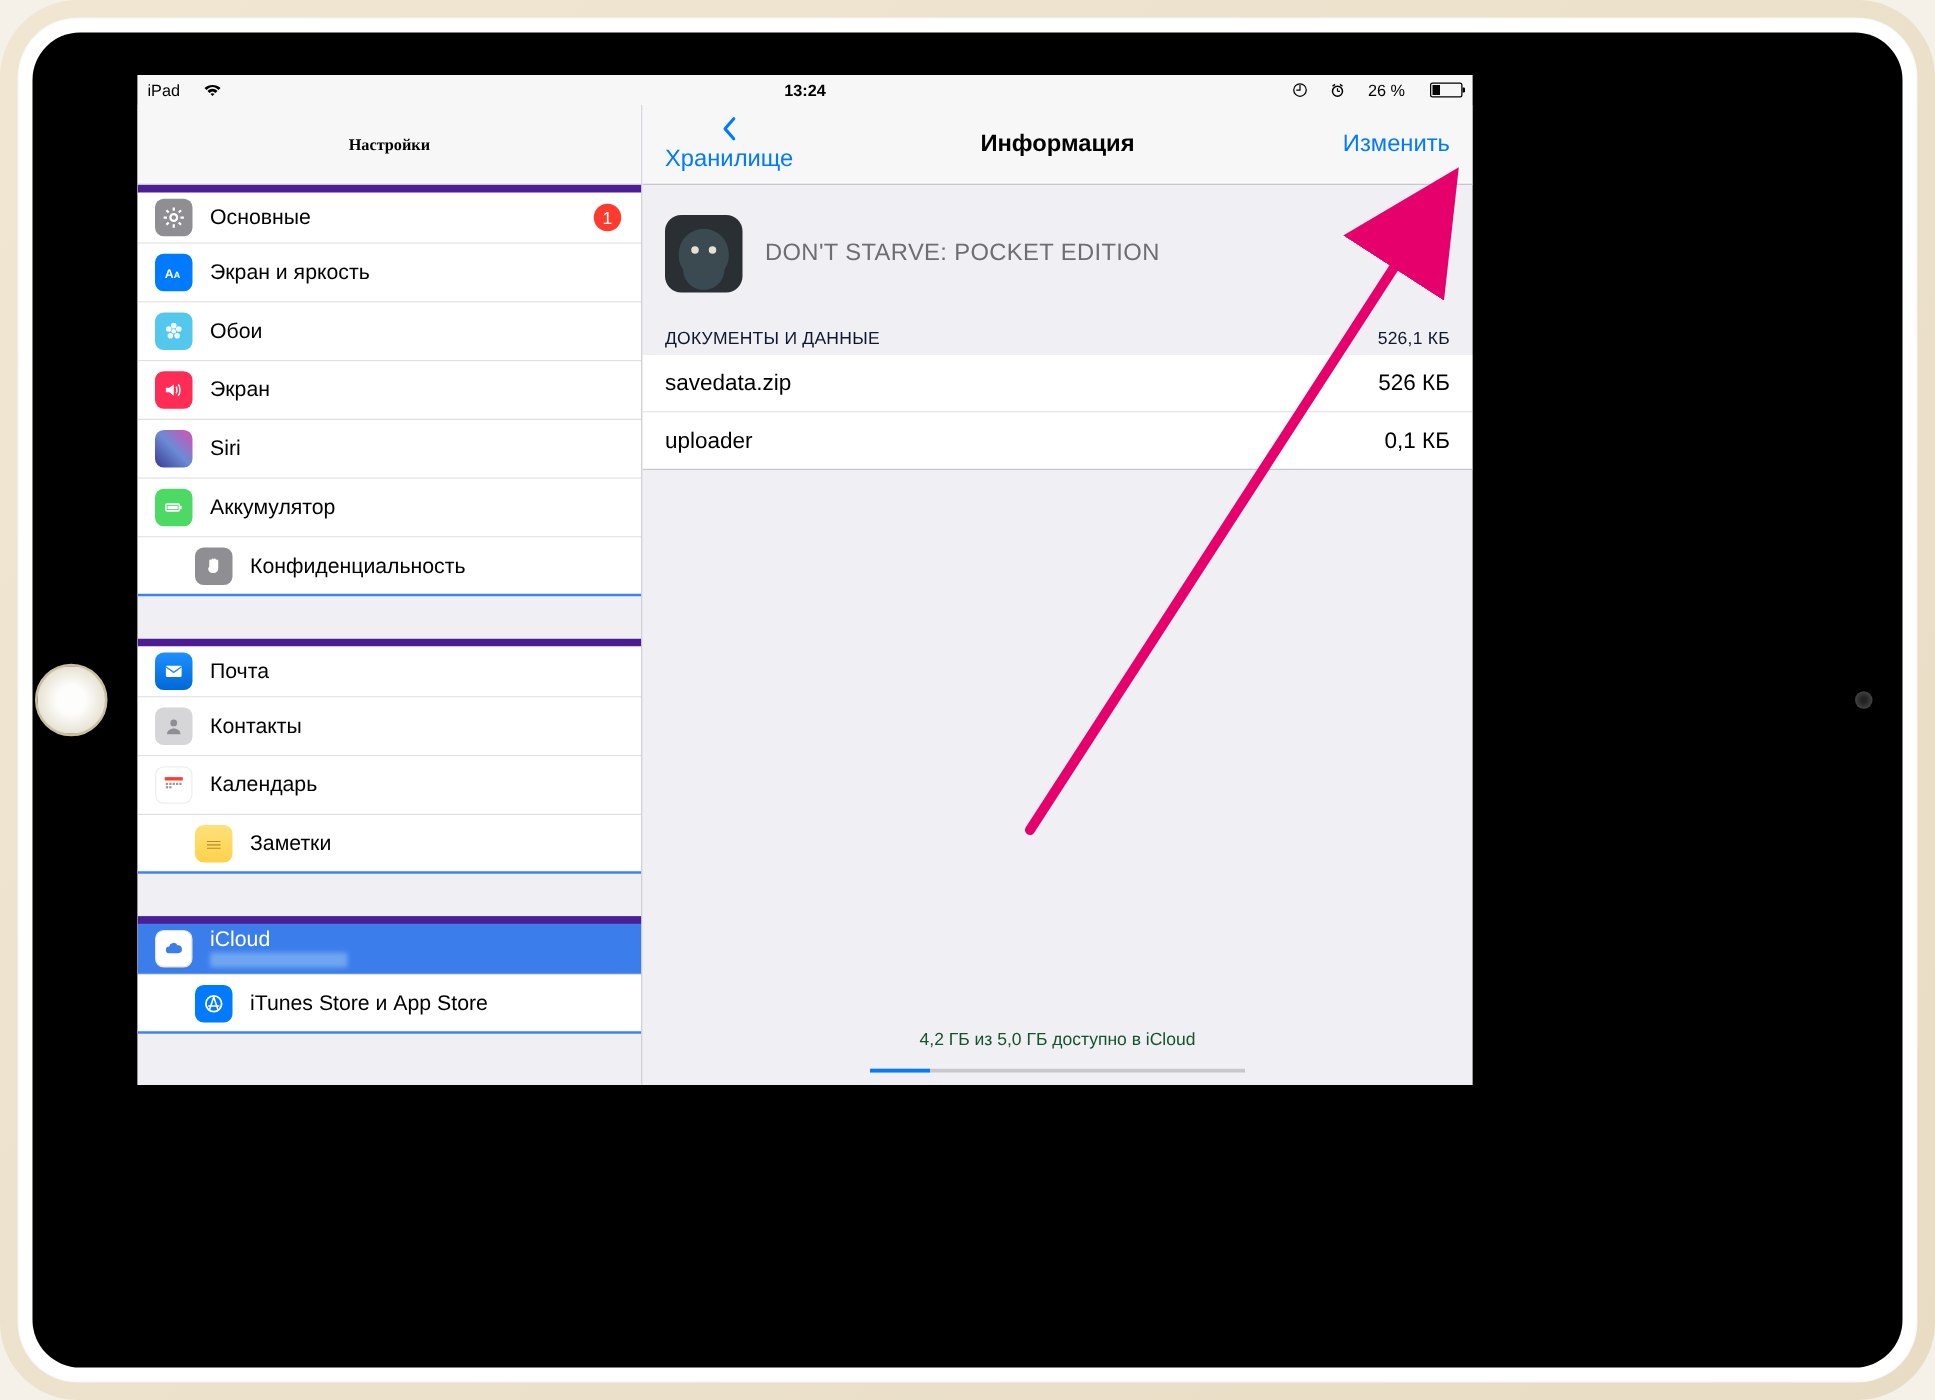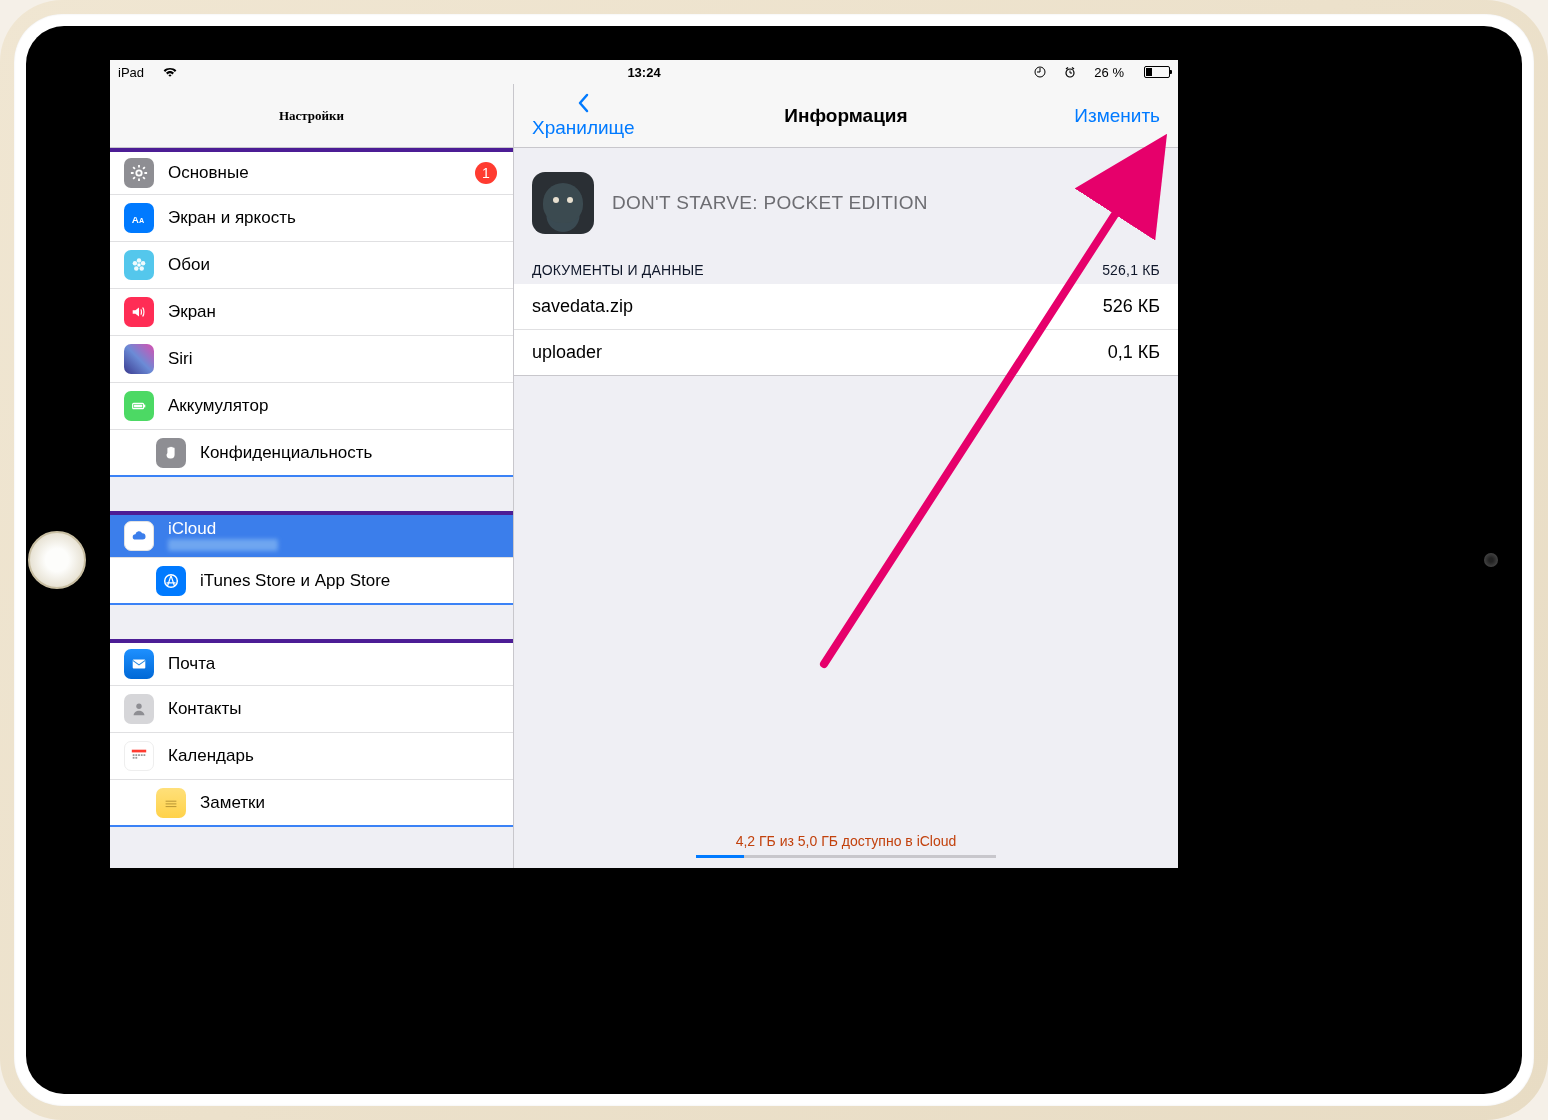--- a/index.html
+++ b/index.html
@@ -106,21 +106,21 @@
   .group:first-child { }
   
   .row {
     display: flex; align-items: center;
     background: #fff;
     height: 47px;
     padding: 0 16px 0 14px;
     border-bottom: 1px solid #e0e0e2;
     position: relative;
   }
-  .group .row:first-child { border-top: 4px solid #4c1d95; }
+  .group .row:first-child { border-top: 6px solid #4c1d95; }
   .group .row:last-child { border-bottom: 2px solid #3b82f6; padding-left: 46px; }
   .row .app-icon {
     width: 30px; height: 30px;
     border-radius: 7px;
     margin-right: 14px;
     flex-shrink: 0;
     display: flex; align-items: center; justify-content: center;
   }
   .row .label { font-size: 17px; color: #000; flex: 1; }
   .row.selected { background: #3b7eeb; }
@@ -223,21 +223,21 @@
     font-size: 18px;
   }
   .file-row:first-of-type { border-top: 1px solid #c8c7cc; }
   .file-row:last-of-type { border-bottom: 1px solid #c8c7cc; }
   .file-row .size { color: #000; font-size: 18px; }
   
   .footer {
     padding: 16px 0 10px;
     text-align: center;
   }
-  .storage-text { font-size: 14px; color: #c2410c; margin-bottom: 6px; }
+  .storage-text { font-size: 14px; color: #14532d; margin-bottom: 16px; }
   .storage-bar {
     width: 300px; height: 3px; margin: 0 auto;
     background: #c8c7cc;
     position: relative;
   }
   .storage-bar-fill {
     position: absolute; left: 0; top: 0; bottom: 0;
     width: 16%;
     background: #007aff;
   }
@@ -361,43 +361,20 @@
               <span class="app-icon ic-privacy">
                   <svg viewBox="0 0 20 20">
                     <path d="M6 10V5a1 1 0 012 0v4-5a1 1 0 012 0v5-5a1 1 0 012 0v5-4a1 1 0 012 0v7a4 4 0 01-4 4H9a4 4 0 01-4-4l1-2z" fill="#fff"></path>
                   </svg>
                 </span>
               <span class="label">Конфиденциальность</span>
             </div>
           </div>
 
           <div class="group">
-            <div class="row selected">
-              <span class="app-icon ic-icloud">
-                  <svg viewBox="0 0 20 20">
-                    <path d="M6 14a3 3 0 010-6 4 4 0 017.5-1A3 3 0 1114 14z" fill="#3b7eeb"></path>
-                  </svg>
-                </span>
-              <span class="stack">
-                <span class="label">iCloud</span>
-                <span class="sub"><span class="blur-strip"></span></span>
-              </span>
-            </div>
-            <div class="row">
-              <span class="app-icon ic-appstore">
-                  <svg viewBox="0 0 20 20">
-                    <circle cx="10" cy="10" r="7" fill="none" stroke="#fff" stroke-width="1.6"></circle>
-                    <path d="M10 4l4 12M10 4l-4 12M5 12h10" stroke="#fff" stroke-width="1.4"></path>
-                  </svg>
-                </span>
-              <span class="label">iTunes Store и App Store</span>
-            </div>
-          </div>
-
-          <div class="group">
             <div class="row">
               <span class="app-icon ic-mail">
                   <svg viewBox="0 0 20 20">
                     <rect x="3" y="5" width="14" height="10" rx="1" fill="#fff"></rect>
                     <path d="M3 6l7 5 7-5" stroke="#2a8be0" stroke-width="1.2" fill="none"></path>
                   </svg>
                 </span>
               <span class="label">Почта</span>
             </div>
             <div class="row">
@@ -429,20 +406,43 @@
                   <svg viewBox="0 0 20 20">
                     <line x1="4" y1="8" x2="16" y2="8" stroke="#b08d2f" stroke-width="1"></line>
                     <line x1="4" y1="11" x2="16" y2="11" stroke="#b08d2f" stroke-width="1"></line>
                     <line x1="4" y1="14" x2="16" y2="14" stroke="#b08d2f" stroke-width="1"></line>
                   </svg>
                 </span>
               <span class="label">Заметки</span>
             </div>
           </div>
 
+          <div class="group">
+            <div class="row selected">
+              <span class="app-icon ic-icloud">
+                  <svg viewBox="0 0 20 20">
+                    <path d="M6 14a3 3 0 010-6 4 4 0 017.5-1A3 3 0 1114 14z" fill="#3b7eeb"></path>
+                  </svg>
+                </span>
+              <span class="stack">
+                <span class="label">iCloud</span>
+                <span class="sub"><span class="blur-strip"></span></span>
+              </span>
+            </div>
+            <div class="row">
+              <span class="app-icon ic-appstore">
+                  <svg viewBox="0 0 20 20">
+                    <circle cx="10" cy="10" r="7" fill="none" stroke="#fff" stroke-width="1.6"></circle>
+                    <path d="M10 4l4 12M10 4l-4 12M5 12h10" stroke="#fff" stroke-width="1.4"></path>
+                  </svg>
+                </span>
+              <span class="label">iTunes Store и App Store</span>
+            </div>
+          </div>
+
         </div>
       </div>
 
       <div class="detail">
         <div class="detail-header">
           <div class="back-btn">
             <svg width="12" height="20" viewBox="0 0 12 20">
                 <path d="M10 2L3 10l7 8" stroke="#007aff" stroke-width="2.5" fill="none" stroke-linecap="round" stroke-linejoin="round"></path>
               </svg>
             <span>Хранилище</span>

